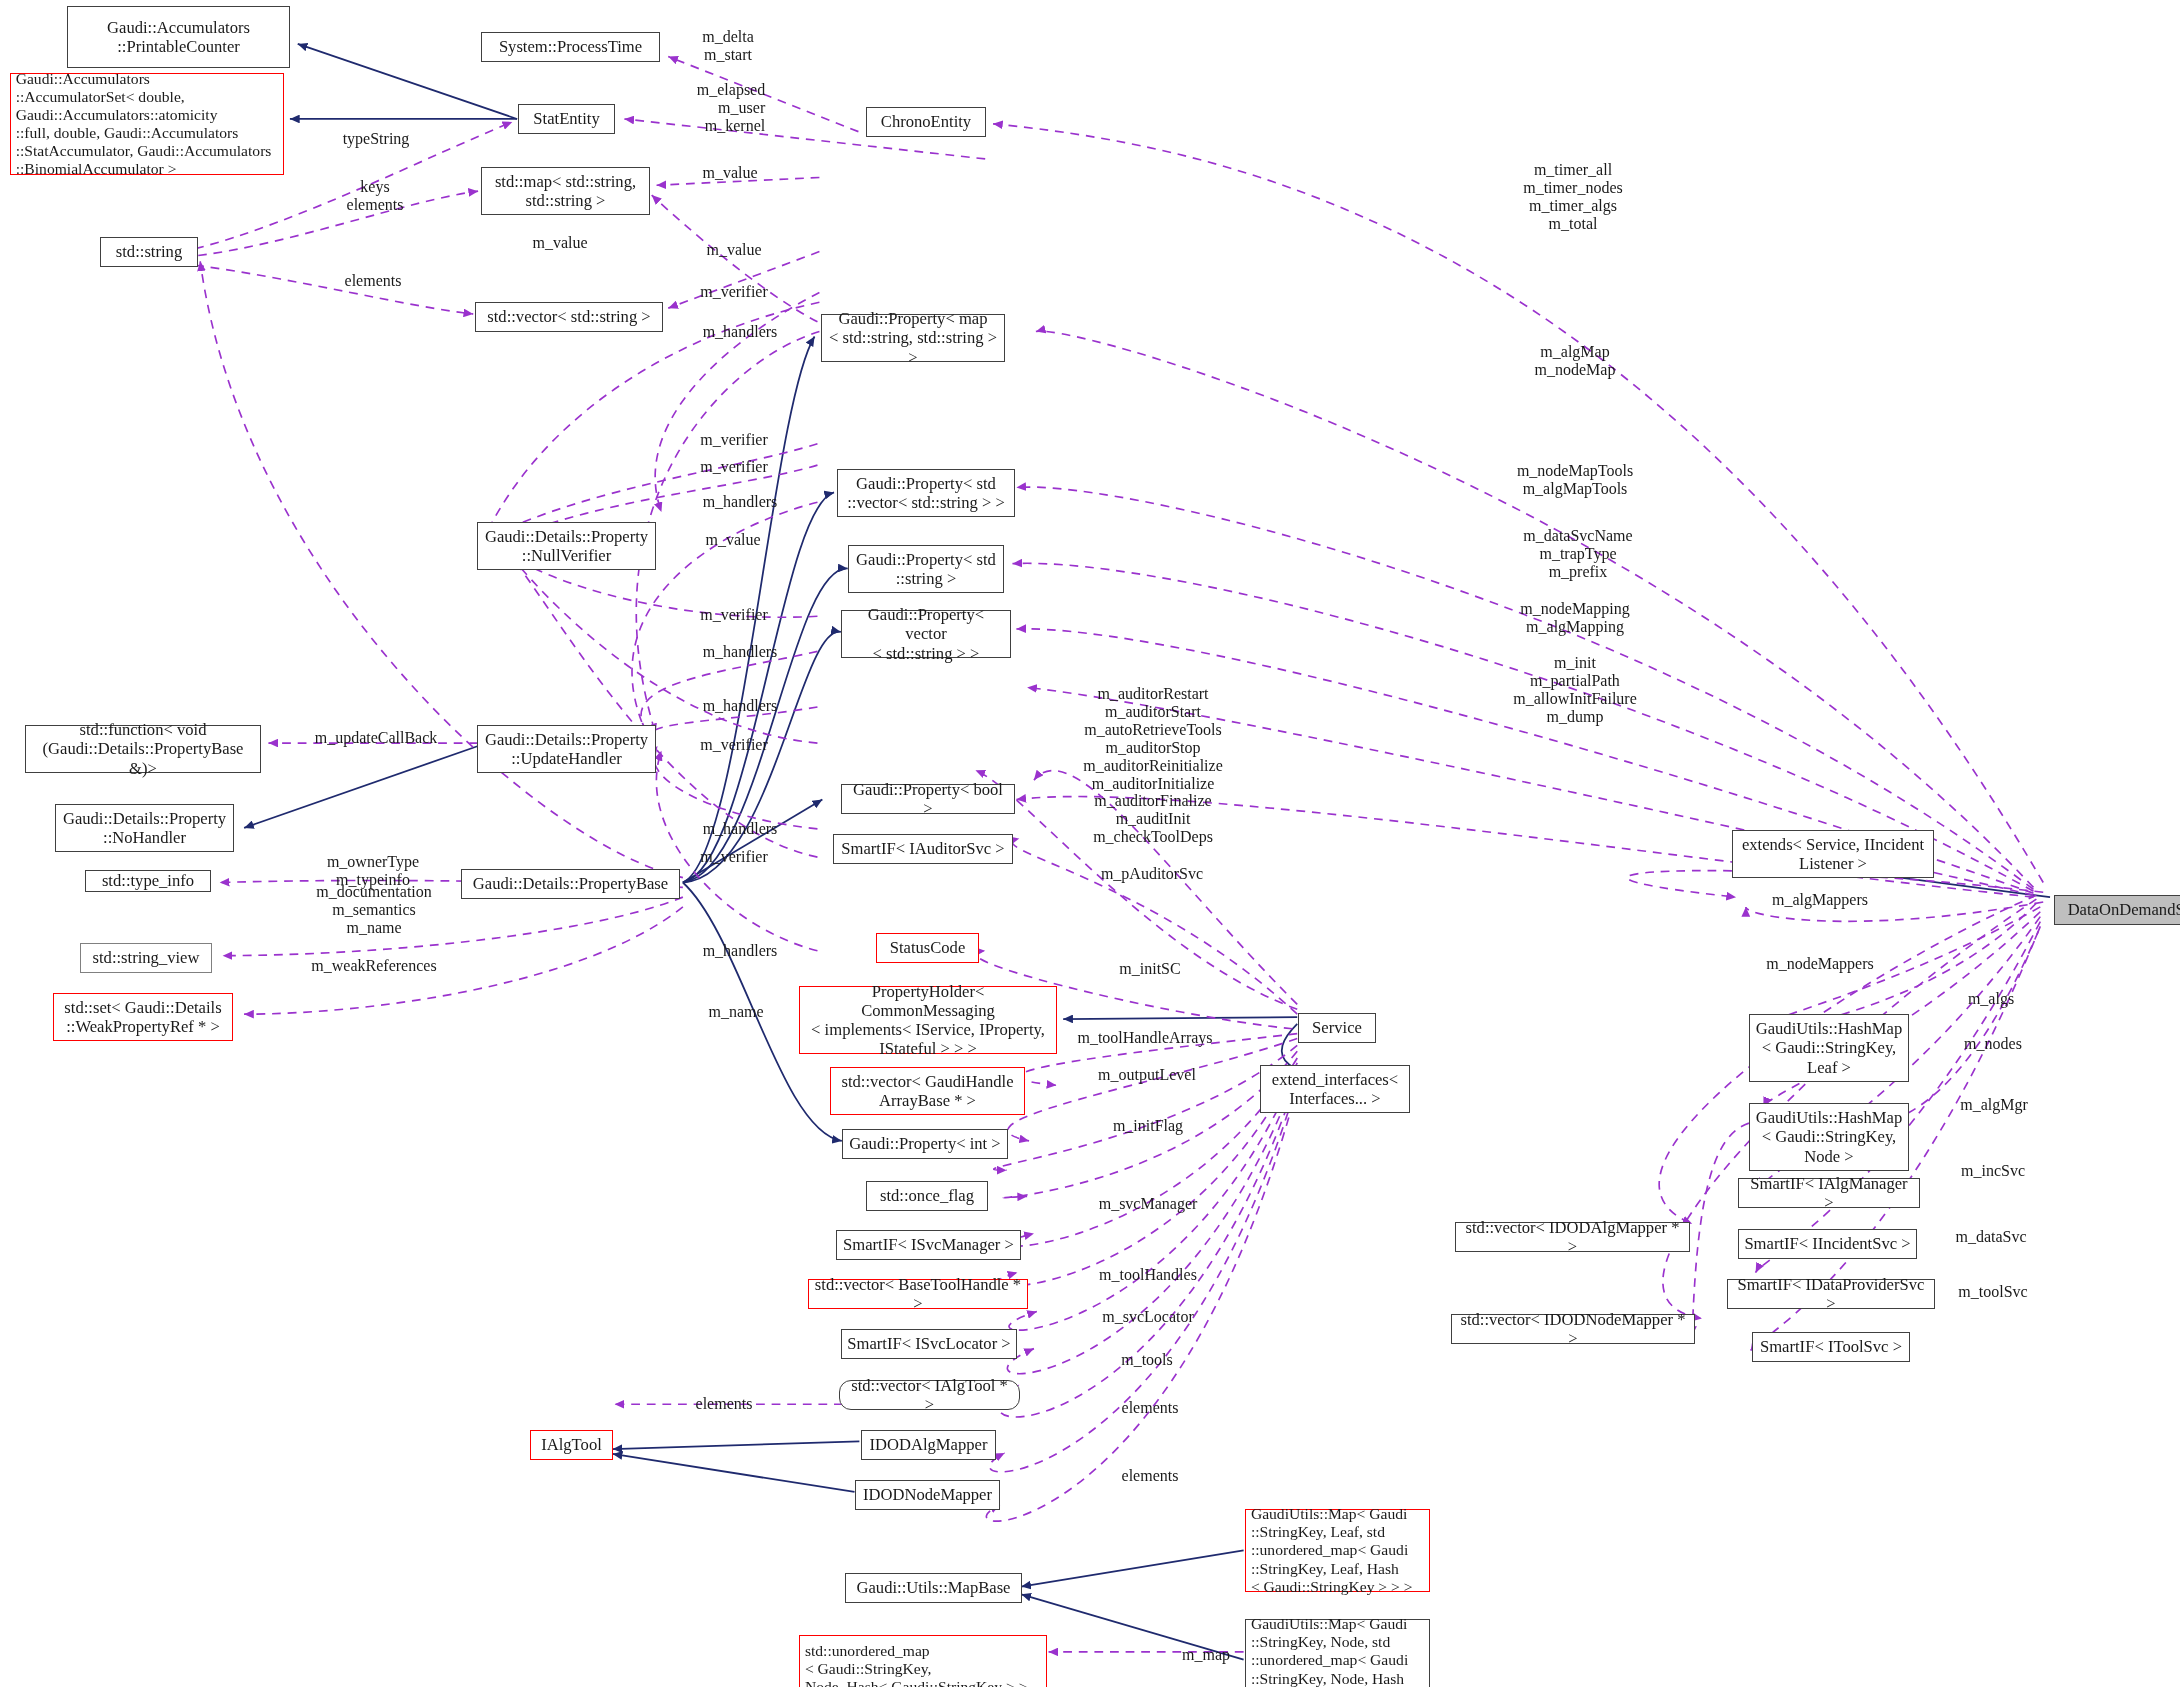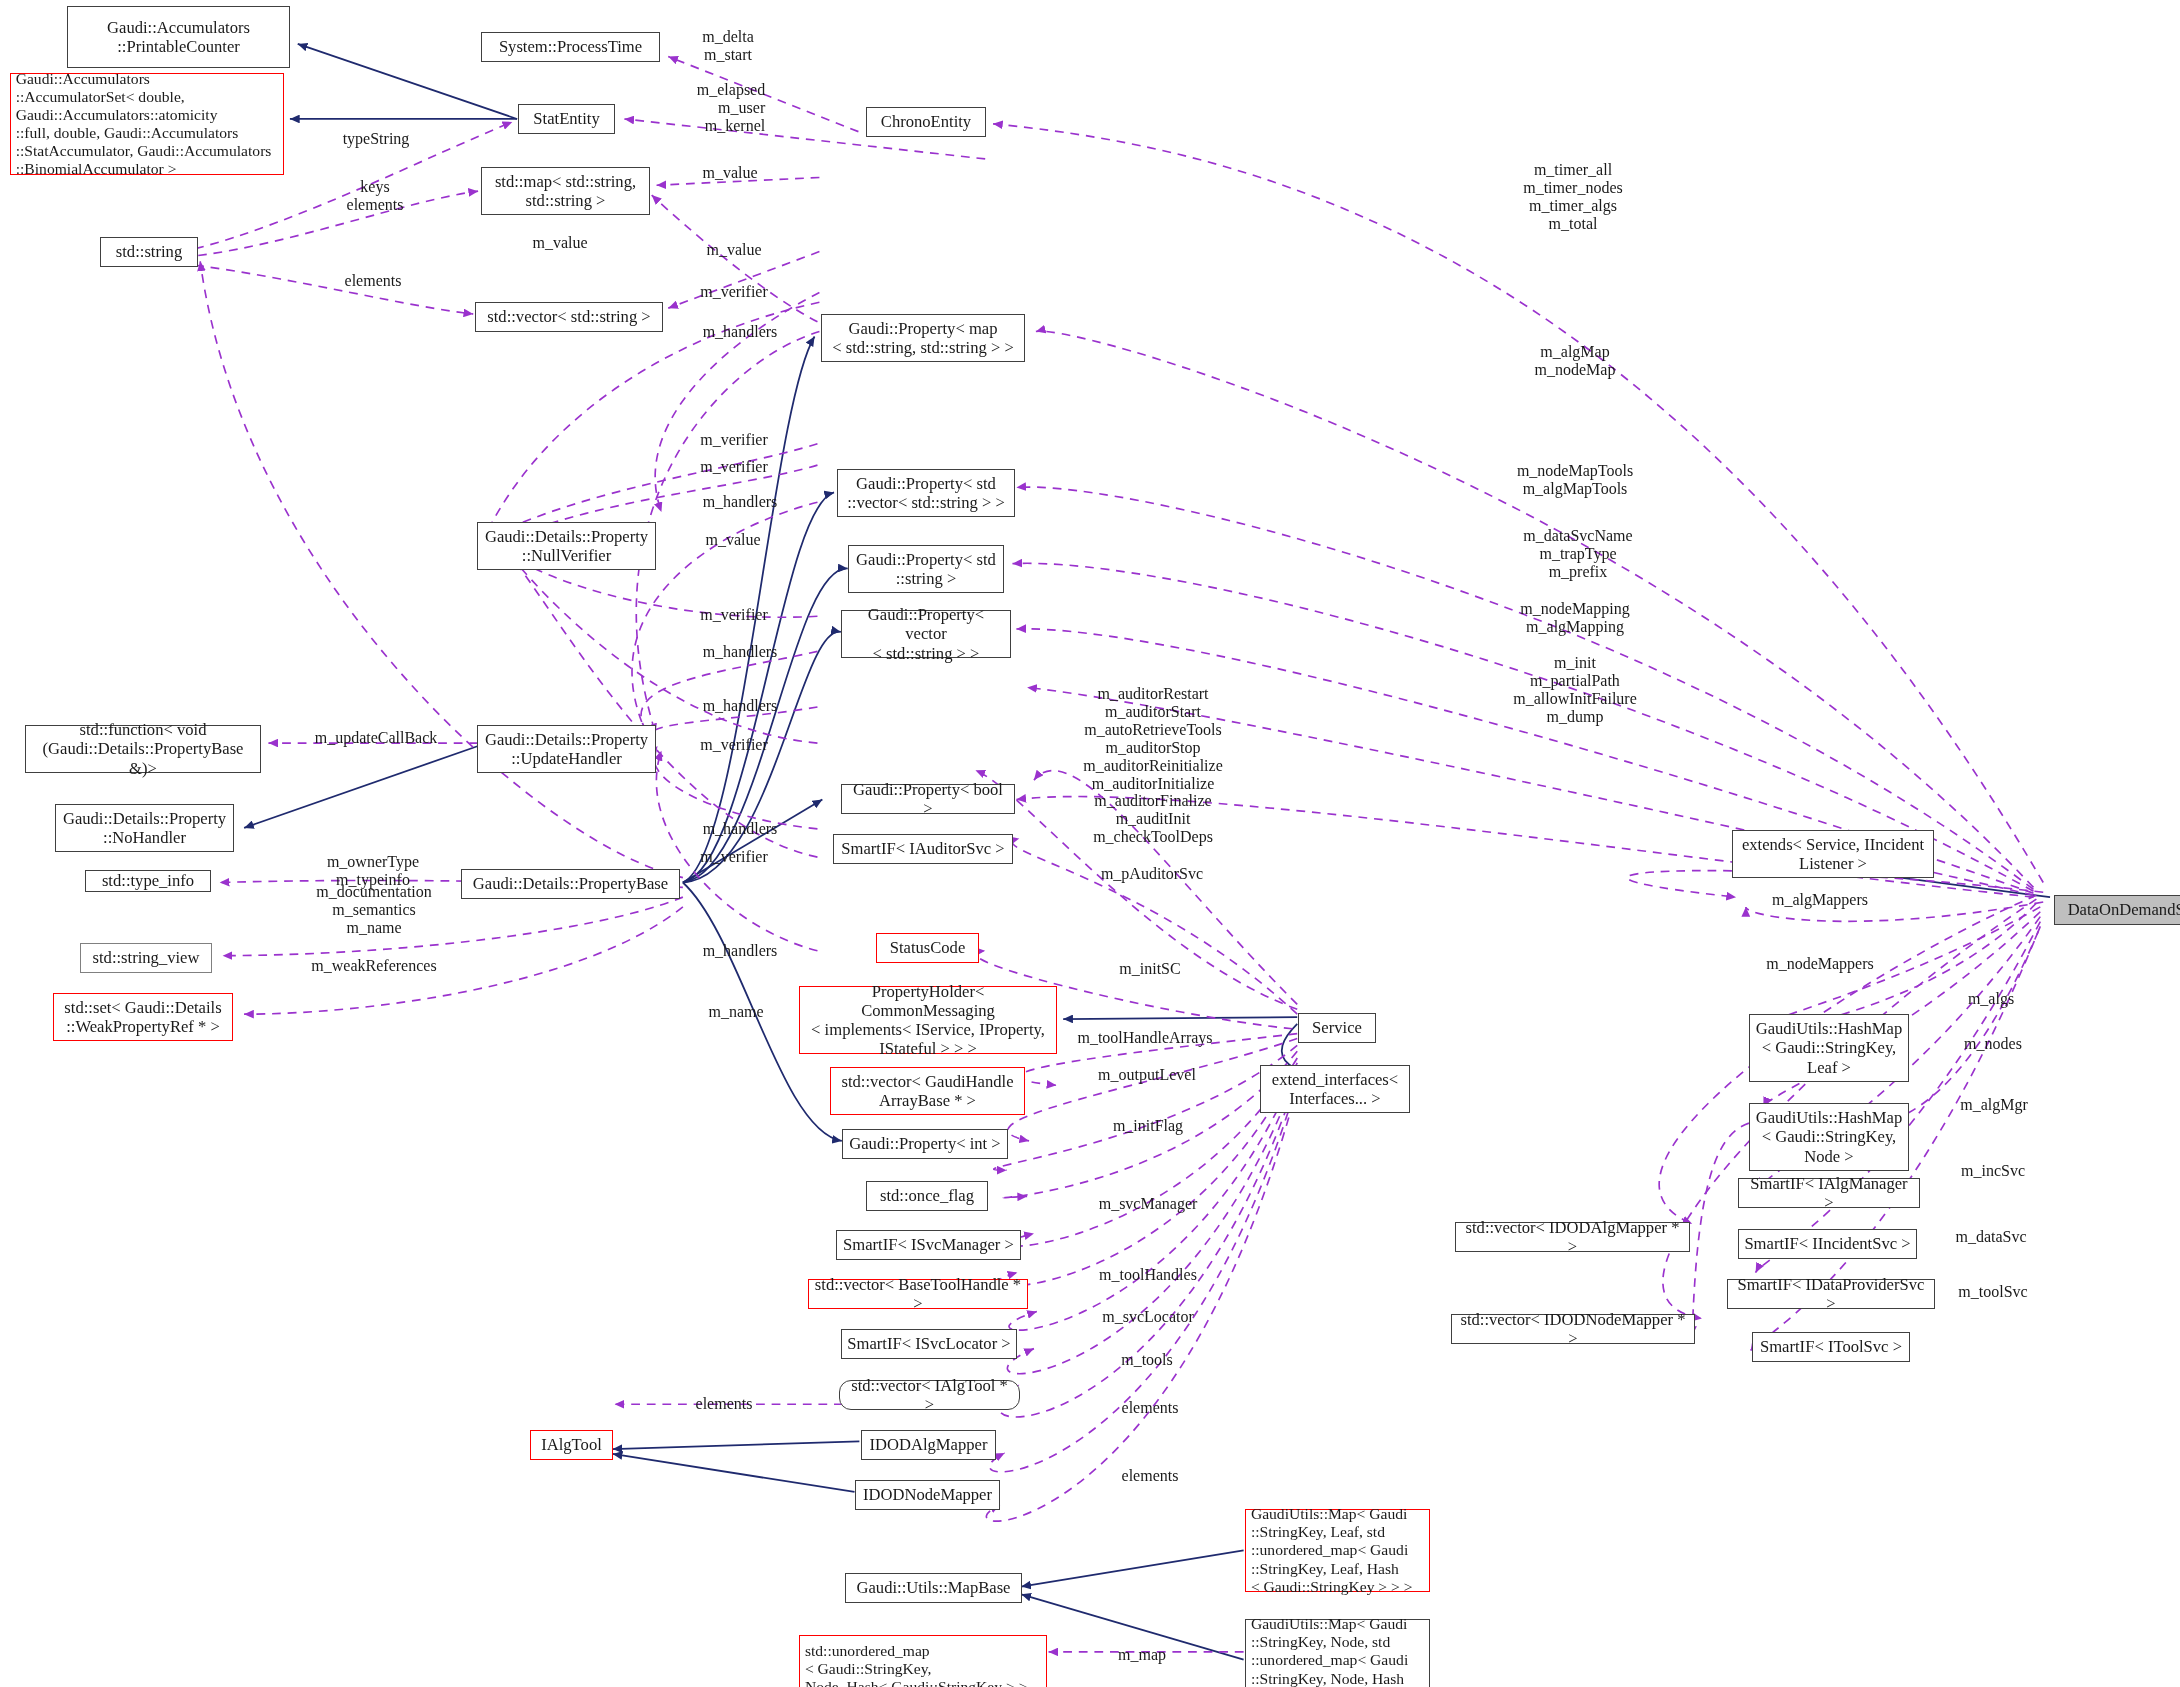--- a/index.html
+++ b/index.html
@@ -198,21 +198,21 @@
 ::full, double, Gaudi::Accumulators
 ::StatAccumulator, Gaudi::Accumulators
 ::BinomialAccumulator &gt;</div>
   <div class="node" style="left:481px;top:32px;width:179px;height:30px;">System::ProcessTime</div>
   <div class="node" style="left:518px;top:104px;width:97px;height:30px;">StatEntity</div>
   <div class="node" style="left:866px;top:107px;width:120px;height:30px;">ChronoEntity</div>
   <div class="node" style="left:481px;top:167px;width:169px;height:48px;">std::map&lt; std::string,
 std::string &gt;</div>
   <div class="node" style="left:100px;top:237px;width:98px;height:30px;">std::string</div>
   <div class="node" style="left:475px;top:302px;width:188px;height:30px;">std::vector&lt; std::string &gt;</div>
-  <div class="node" style="left:821px;top:314px;width:204px;height:48px;">Gaudi::Property&lt; map
+  <div class="node" style="left:821px;top:314px;width:184px;height:48px;">Gaudi::Property&lt; map
 &lt; std::string, std::string &gt; &gt;</div>
   <div class="node" style="left:837px;top:469px;width:178px;height:48px;">Gaudi::Property&lt; std
 ::vector&lt; std::string &gt; &gt;</div>
   <div class="node" style="left:477px;top:522px;width:179px;height:48px;">Gaudi::Details::Property
 ::NullVerifier</div>
   <div class="node" style="left:848px;top:545px;width:156px;height:48px;">Gaudi::Property&lt; std
 ::string &gt;</div>
   <div class="node" style="left:841px;top:610px;width:170px;height:48px;">Gaudi::Property&lt; vector
 &lt; std::string &gt; &gt;</div>
   <div class="node" style="left:25px;top:725px;width:236px;height:48px;">std::function&lt; void
@@ -348,16 +348,16 @@
   <div class="elabel" style="left:1993px;top:1171px;">m_incSvc</div>
   <div class="elabel" style="left:1148px;top:1204px;">m_svcManager</div>
   <div class="elabel" style="left:1991px;top:1237px;">m_dataSvc</div>
   <div class="elabel" style="left:1148px;top:1275px;">m_toolHandles</div>
   <div class="elabel" style="left:1993px;top:1292px;">m_toolSvc</div>
   <div class="elabel" style="left:1148px;top:1317px;">m_svcLocator</div>
   <div class="elabel" style="left:1147px;top:1360px;">m_tools</div>
   <div class="elabel" style="left:724px;top:1404px;">elements</div>
   <div class="elabel" style="left:1150px;top:1408px;">elements</div>
   <div class="elabel" style="left:1150px;top:1476px;">elements</div>
-  <div class="elabel" style="left:1142px;top:1655px;text-align:center;">m_map</div>
+  <div class="elabel" style="left:1206px;top:1655px;text-align:center;">m_map</div>
 
 </div>
 
 
 </body></html>

